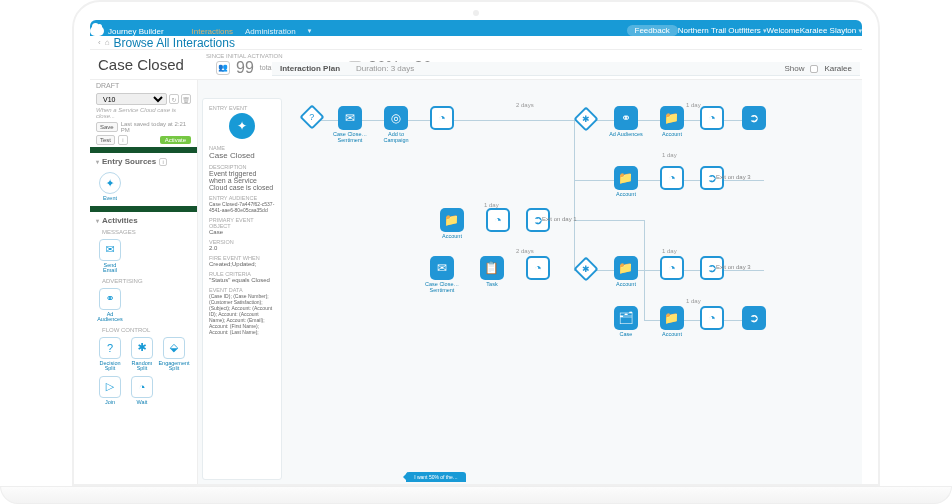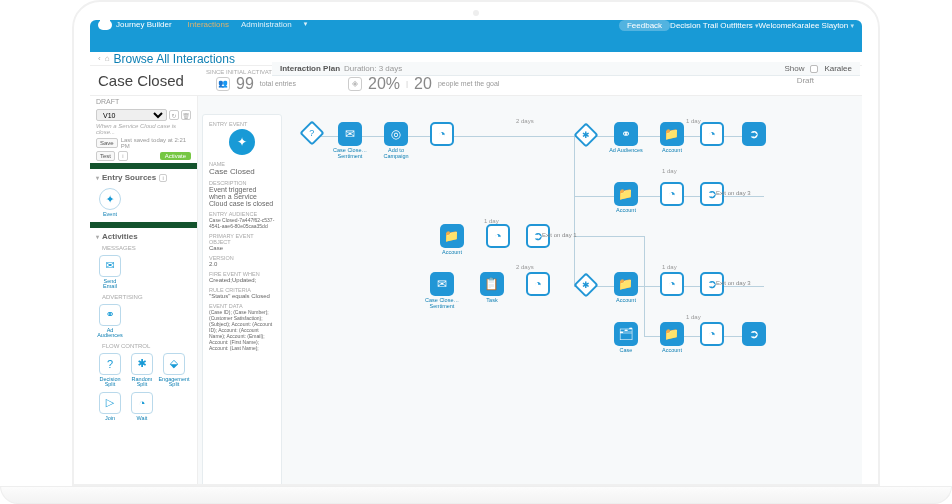--- a/index.html
+++ b/index.html
@@ -1,27 +1,27 @@
 <!DOCTYPE html>
 <html><head>
 <meta charset="utf-8">
 <style>
 *{box-sizing:border-box;margin:0;padding:0;font-family:"Helvetica Neue",Arial,sans-serif}
 body{background:#fff;width:952px;height:504px;position:relative;overflow:hidden}
 .laptop{position:absolute;left:72px;top:0;width:808px;height:486px;background:#fff;border-radius:28px 28px 0 0;border:2px solid #f0f0f0;padding:18px 16px 0}
 .laptop::before{content:"";position:absolute;top:8px;left:50%;transform:translateX(-50%);width:6px;height:6px;border-radius:50%;background:#eee}
 .laptop-base{position:absolute;left:0;bottom:0;width:100%;height:18px;background:linear-gradient(#fcfcfc,#f3f3f3);border-radius:0 0 80px 80px;border:1px solid #eee}
 .screen{width:100%;height:100%;background:#fff;overflow:hidden;font-size:8px;color:#555;border-radius:6px 6px 0 0}
-.topbar{height:32px;background:#189ad6;display:flex;align-items:flex-start;color:#fff;padding:0 8px;font-size:8px}
+.topbar{height:16px;background:#189ad6;display:flex;align-items:flex-end;color:#fff;padding:0 0;font-size:8px}
 .cloud{width:14px;height:10px;background:#fff;border-radius:5px;margin-right:4px;position:relative}
 .cloud::before,.cloud::after{content:"";position:absolute;background:#fff;border-radius:50%}
 .cloud::before{width:7px;height:7px;top:-3px;left:2px}
 .cloud::after{width:5px;height:5px;top:-2px;left:7px}
 .tb-title{font-weight:400}
-.tb-nav{margin-left:16px;display:flex;gap:12px}
+.tb-nav{margin-left:28px;display:flex;gap:12px}
 .tb-nav span{opacity:.85}
 .tb-nav .active{color:#ffb75d}
 .tb-right{margin-left:auto;display:flex;align-items:center;gap:0}
 .fb-btn{background:rgba(255,255,255,.25);border-radius:8px;padding:1px 8px}
 .chev{font-size:7px;opacity:.7}
 
 .crumbbar{height:14px;display:flex;align-items:center;padding:0 8px;gap:4px;background:#fff;border-bottom:1px solid #eee}
 .crumbbar a{color:#0d7fb3;font-size:12px}
 .crumbbar .ic{color:#aaa}
 
@@ -53,21 +53,21 @@
 .sb-sec h3 .info{width:8px;height:8px;border:1px solid #ccc;border-radius:2px;font-size:5px;display:flex;align-items:center;justify-content:center;color:#bbb}
 .sb-sub{font-size:6px;color:#aaa;padding:0 6px 2px 12px}
 .sb-grid{display:flex;flex-wrap:wrap;gap:4px;padding:2px 6px 4px}
 .tool{width:28px;display:flex;flex-direction:column;align-items:center;gap:2px}
 .tool .box{width:22px;height:22px;border:1px solid #b9d9eb;border-radius:4px;background:#fff;display:flex;align-items:center;justify-content:center;color:#189ad6;font-size:11px}
 .tool .box.ev{border-radius:50%}
 .tool .lbl{font-size:5.5px;color:#0d7fb3;text-align:center;line-height:1}
 
 .main{flex:1;display:flex;background:#f7f9fa;overflow:hidden}
 .plan-hdr{position:absolute;left:198px;right:18px;top:60px;height:14px;background:#f7f9fa;border-bottom:1px solid #e6ecef;display:flex;align-items:center;padding:0 8px;font-size:8px;z-index:2}
-.plan-hdr .dur{color:#999;margin-left:4px}
+.plan-hdr .dur{color:#999;margin-left:16px}
 .plan-hdr .right{margin-left:auto;display:flex;gap:6px;align-items:center}
 .plan-hdr .show{font-weight:400;color:#666}
 .plan-hdr .cb{width:8px;height:8px;border:1px solid #bbb;border-radius:2px;background:#fff}
 
 .detail{width:80px;background:#fff;border:1px solid #e6ecef;border-radius:3px;margin:18px 4px 4px 4px;padding:6px;font-size:6px;color:#777;overflow:hidden}
 .detail .lab{font-size:5.5px;color:#aaa;text-transform:uppercase;margin-top:4px}
 .detail .val{color:#666}
 .ev-circle{width:26px;height:26px;border-radius:50%;background:#189ad6;margin:2px auto 6px;display:flex;align-items:center;justify-content:center;color:#fff;font-size:12px}
 
 .canvas{flex:1;position:relative;padding-top:18px}
@@ -96,21 +96,21 @@
 <div class="topbar">
   <div class="cloud"></div>
   <span class="tb-title">Journey Builder</span>
   <div class="tb-nav">
     <span class="active">Interactions</span>
     <span>Administration</span>
     <span class="chev">▾</span>
   </div>
   <div class="tb-right">
     <span class="fb-btn">Feedback</span>
-    <span><span>Decision Trail Outfitters</span> <span class="chev">▾</span></span>
+    <span><span>Northern Trail Outfitters</span> <span class="chev">▾</span></span>
     <span>Welcome</span>
     <span><span>Karalee Slayton</span> <span class="chev">▾</span></span>
   </div>
 </div>
 
 <div class="crumbbar">
   <span class="ic">‹</span>
   <span class="ic">⌂</span>
   <a>Browse All Interactions</a>
 </div>

